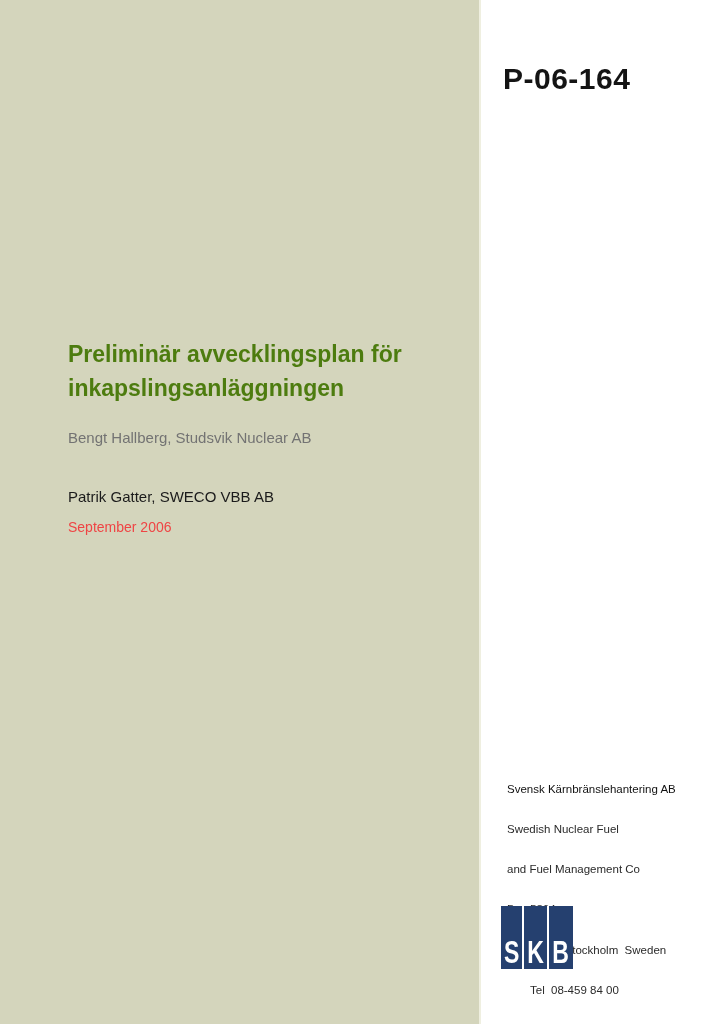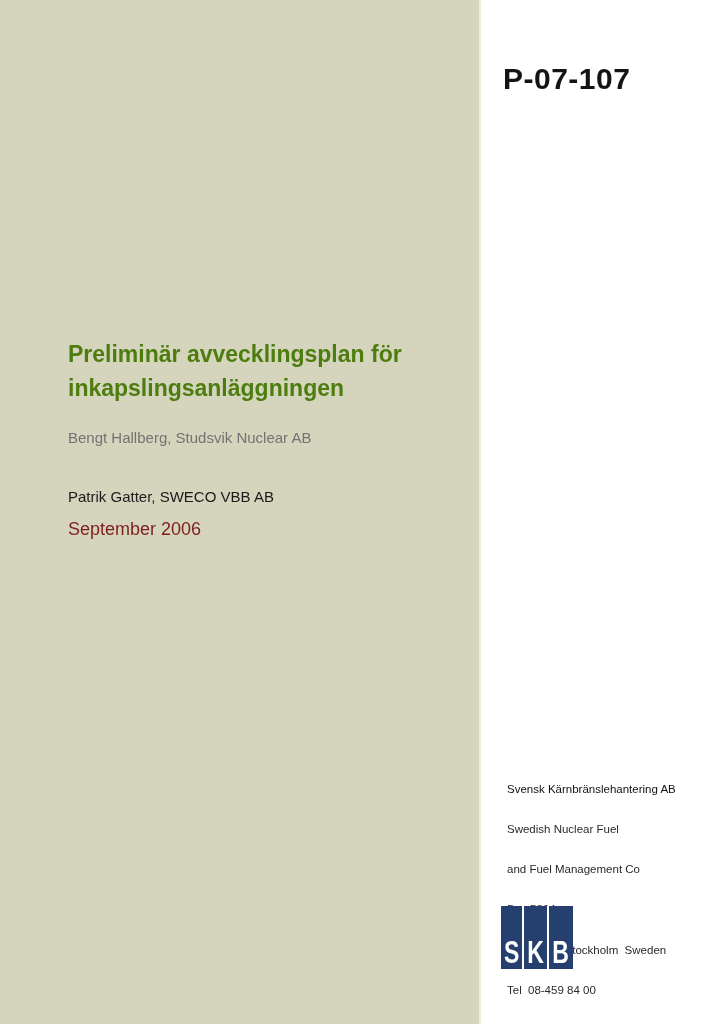--- a/index.html
+++ b/index.html
@@ -60,38 +60,38 @@
     left: 68px;
     top: 464px;
     font-size: 15px;
     color: #1b1b1b;
     margin-top: 24px;
   }
   .date-line {
     position: absolute;
     left: 68px;
     top: 519px;
-    font-size: 18px;
-    color: #7f1d1d;
+    font-size: 14px;
+    color: #ef4444;
   }
   .publisher-block {
     position: absolute;
     left: 507px;
     top: 756px;
     font-size: 11.5px;
     line-height: 13.4px;
     color: #2a2a2a;
     white-space: pre;
   }
   .publisher-name {
     font-weight: normal;
     color: #111111;
   }
   .contact-row { display: flex; }
-  .contact-label { width: 21px; }
+  .contact-label { width: 21px; margin-left: 23px; }
   .skb-logo {
     position: absolute;
     left: 501px;
     top: 906px;
     width: 58px;
     height: 63px;
     display: flex;
     gap: 2px;
     background: var(--page-white);
   }
@@ -112,21 +112,21 @@
     transform-origin: center bottom;
   }
 </style>
 </head>
 <body>
 
 <div class="page">
 
   <div class="beige-panel"></div>
 
-  <div class="report-number">P-07-107</div>
+  <div class="report-number">P-06-164</div>
 
   <div class="doc-title">
     <div>Preliminär avvecklingsplan för</div>
     <div>inkapslingsanläggningen</div>
   </div>
 
   <div class="author-line-1">Bengt Hallberg, Studsvik Nuclear AB</div>
 
   <div class="author-line-2">Patrik Gatter, SWECO VBB AB</div>
 

